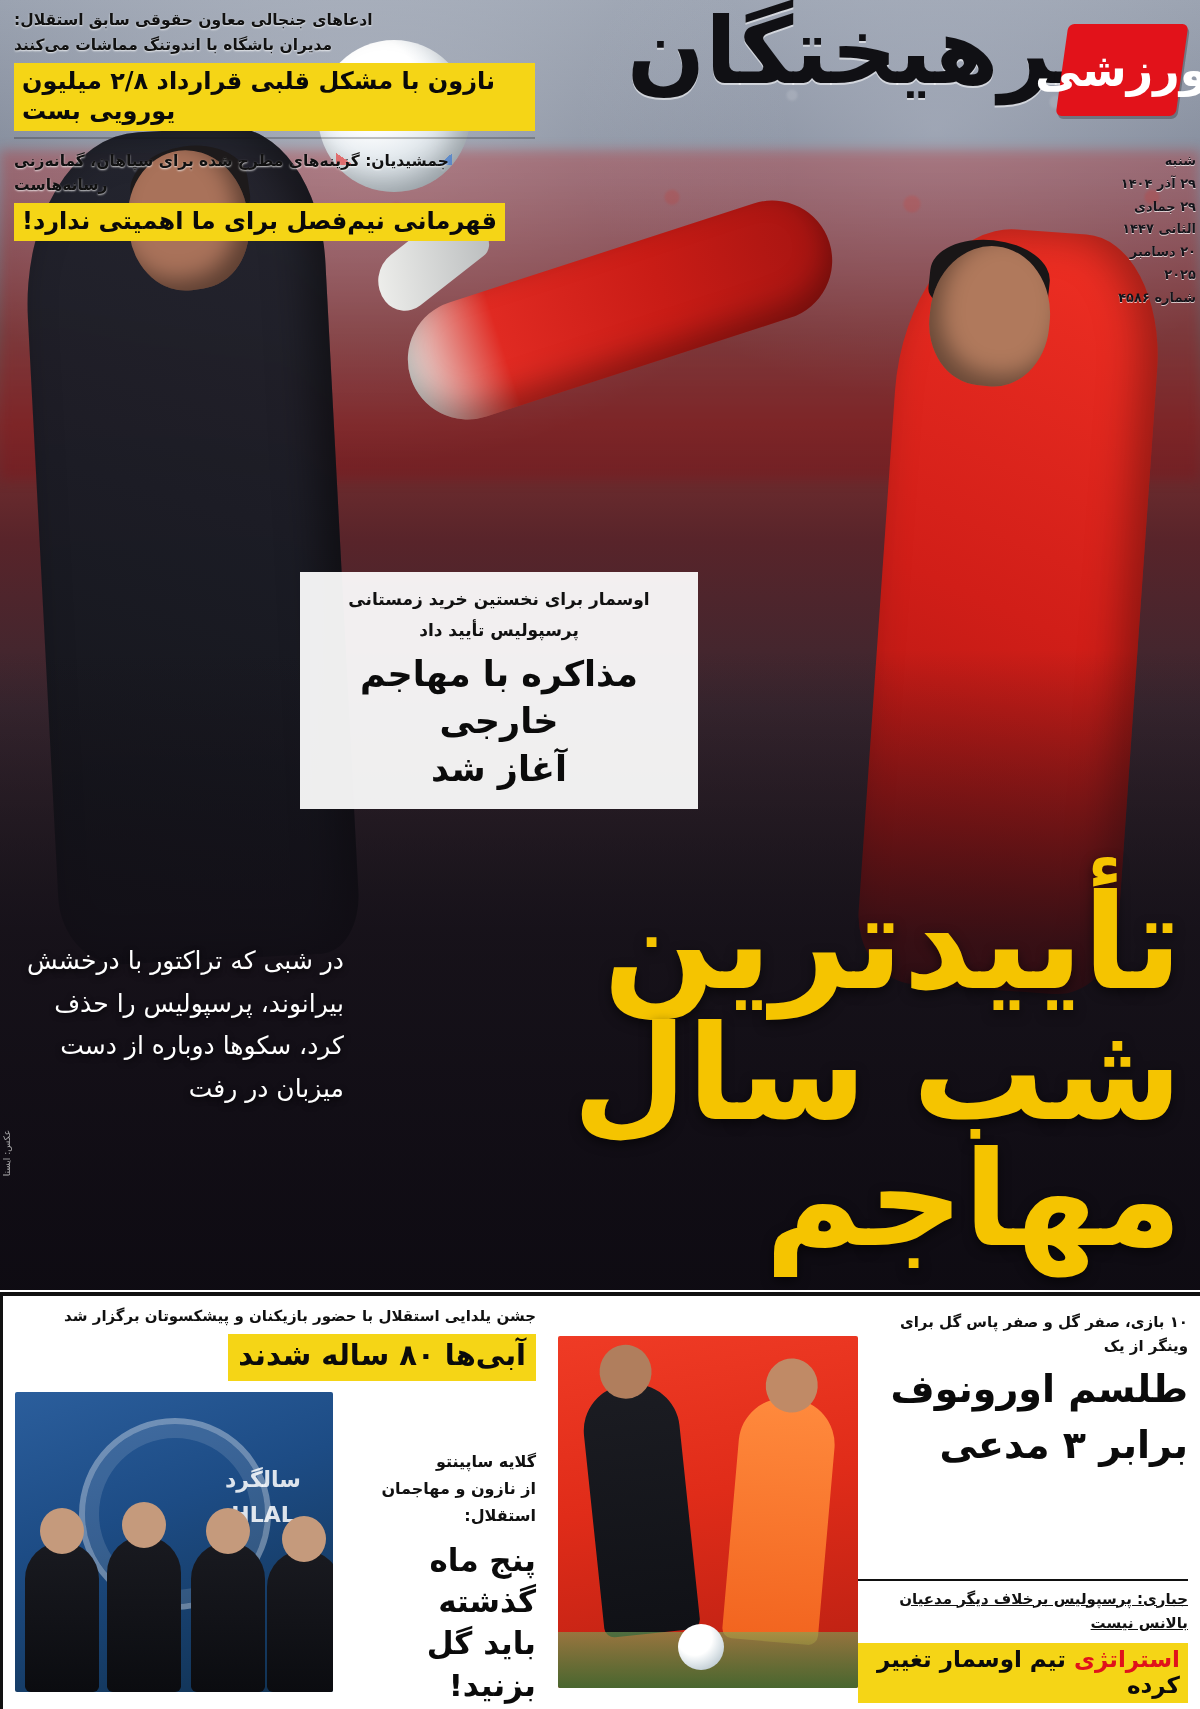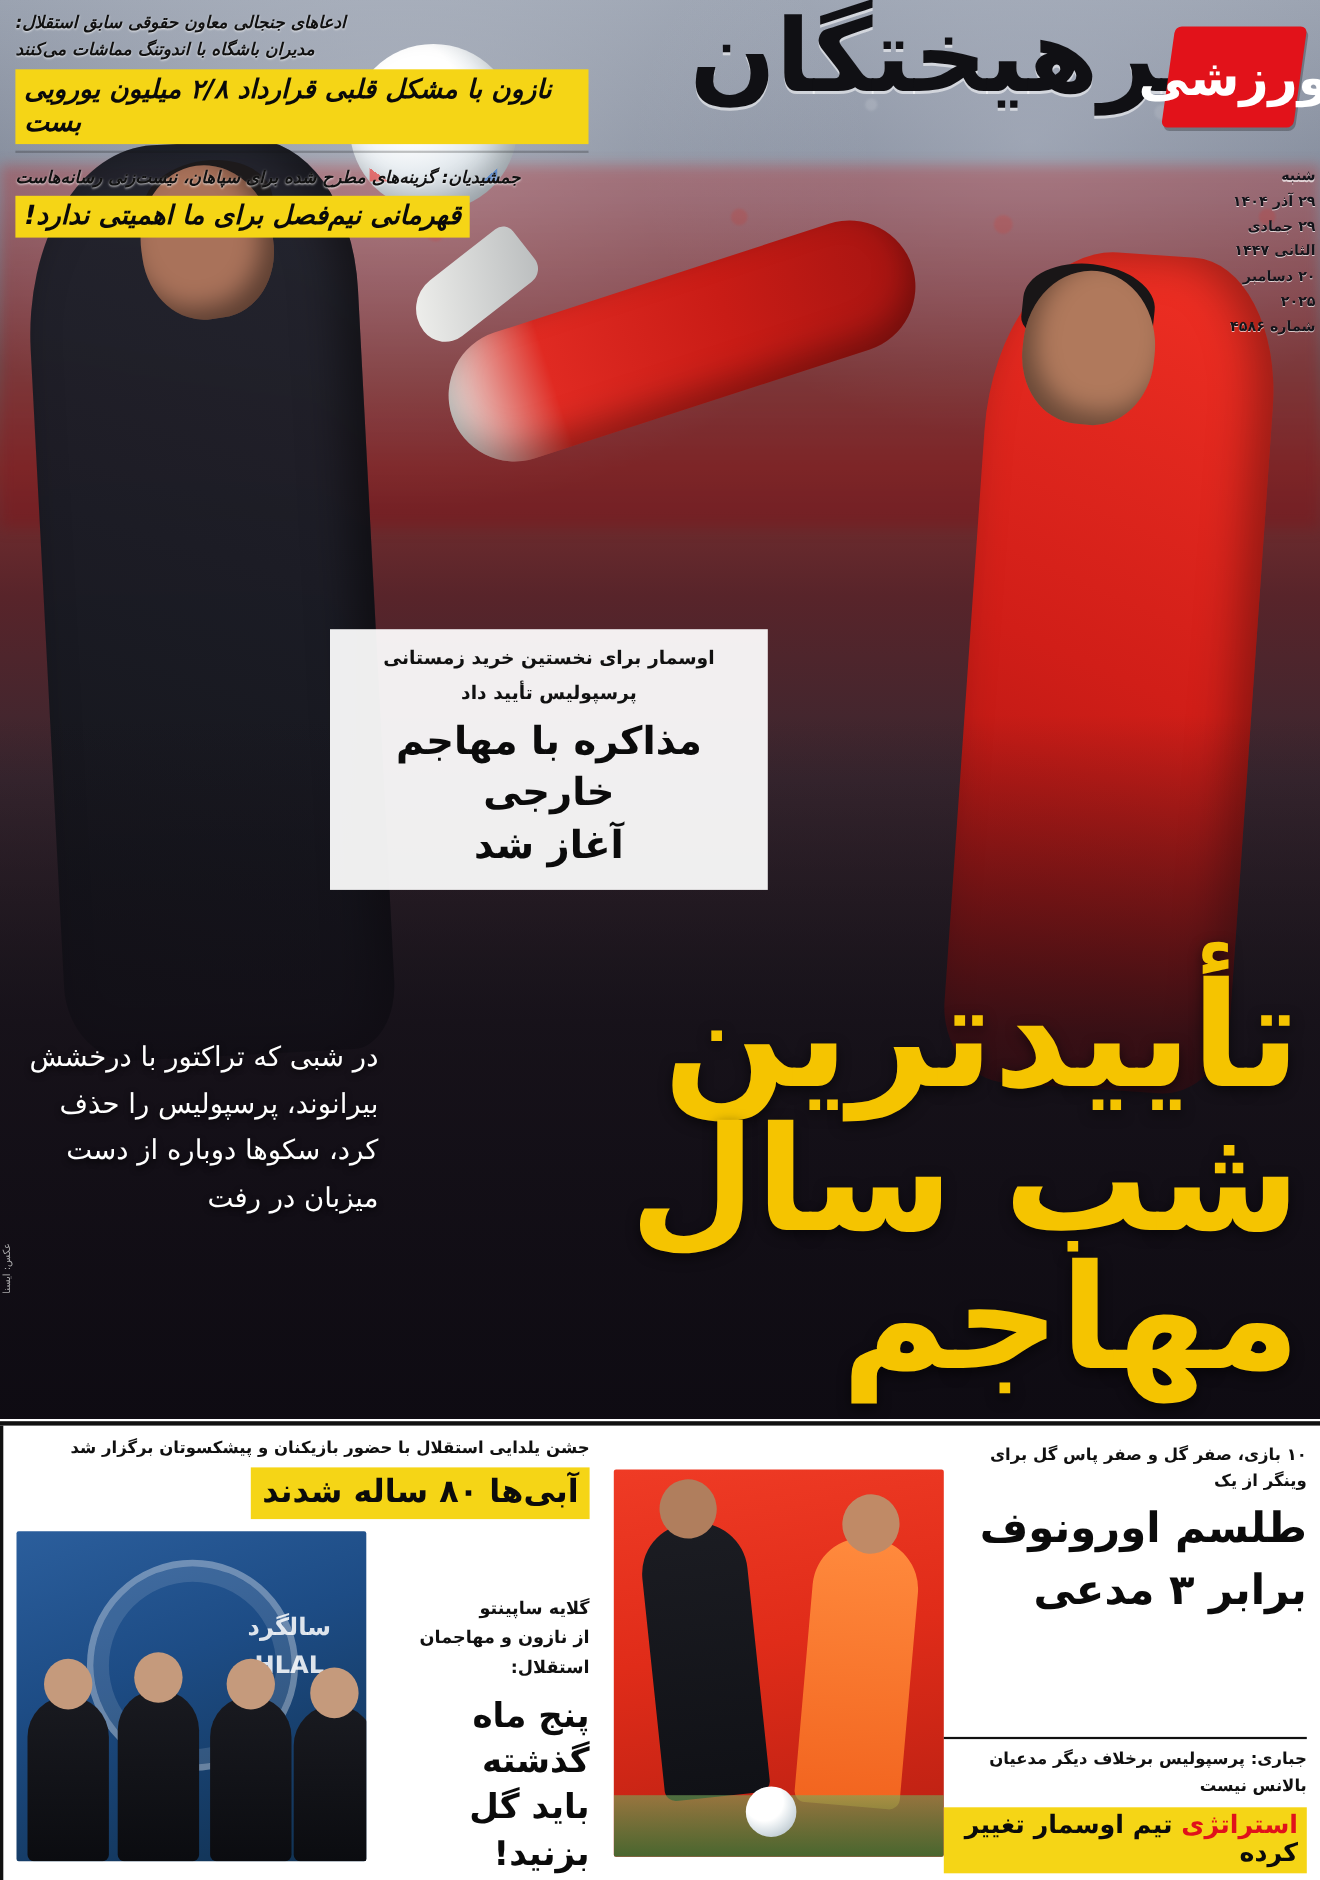--- a/index.html
+++ b/index.html
@@ -216,21 +216,20 @@
     top: 0; left: 0;
     width: 545px;
     z-index: 7;
     padding: 8px 10px 0 14px;
     box-sizing: border-box;
     text-align: left;
     direction: rtl;
   }
   .teaser {
     margin-bottom: 4px;
-    font-style: italic;
   }
   .teaser .kicker {
     font-size: 15.5px;
     line-height: 1.6;
     color: #111;
     font-weight: bold;
     text-align: left;
     text-shadow: 0 1px 2px rgba(255,255,255,0.8);
   }
   .teaser .headline {
@@ -563,21 +562,21 @@
   </div>
 
   <div class="teasers">
     <div class="teaser">
       <div class="kicker" style="white-space: pre-line;">ادعاهای جنجالی معاون حقوقی سابق استقلال:
 مدیران باشگاه با اندوتنگ مماشات می‌کنند</div>
       <div class="headline">نازون با مشکل قلبی قرارداد ۲/۸ میلیون یورویی بست</div>
     </div>
     <div class="teaser-divider"></div>
     <div class="teaser">
-      <div class="kicker" style="white-space: pre-line;">جمشیدیان: گزینه‌های مطرح شده برای سپاهان، نیست‌زنی رسانه‌هاست</div>
+      <div class="kicker" style="white-space: pre-line;">جمشیدیان: گزینه‌های مطرح شده برای سپاهان، گمانه‌زنی رسانه‌هاست</div>
       <div class="headline">قهرمانی نیم‌فصل برای ما اهمیتی ندارد!</div>
     </div>
   </div>
 
   <div class="callout">
     <div class="c-kicker" style="white-space: pre-line;">اوسمار برای نخستین خرید زمستانی
 پرسپولیس تأیید داد</div>
     <div class="c-head" style="white-space: pre-line;">مذاکره با مهاجم خارجی
 آغاز شد</div>
   </div>
@@ -598,21 +597,21 @@
         <div class="grass"></div>
         <div class="mini-ball"></div>
       </div>
       <div class="right-text">
         <div class="b-kicker">۱۰ بازی، صفر گل و صفر پاس گل برای وینگر از یک</div>
         <div class="b-head-plain">طلسم اورونوف</div>
         <div class="b-head-plain">برابر ۳ مدعی</div>
       </div>
       <div class="jabari">
         <div class="hr-thin"></div>
-        <div class="j-kicker" style="white-space: pre-line;">جباری: پرسپولیس برخلاف دیگر مدعیان
+        <div class="j-kicker" style="white-space: pre-line; text-decoration: underline;">جباری: پرسپولیس برخلاف دیگر مدعیان
 بالانس نیست</div>
         <div class="j-head">
           <span class="red">استراتژی</span>
           <span>تیم اوسمار تغییر کرده</span>
         </div>
       </div>
     </div>
 
     <div class="bottom-left">
       <div class="panel-pad">

